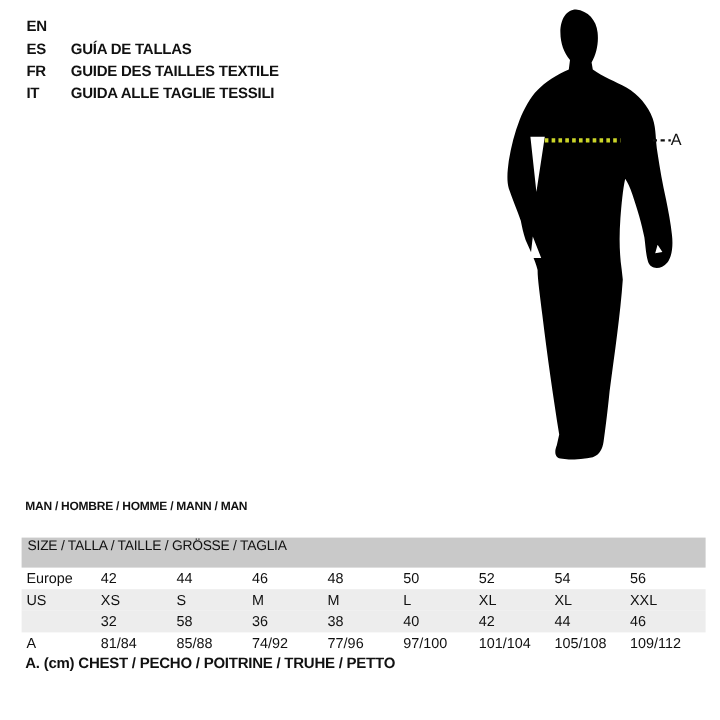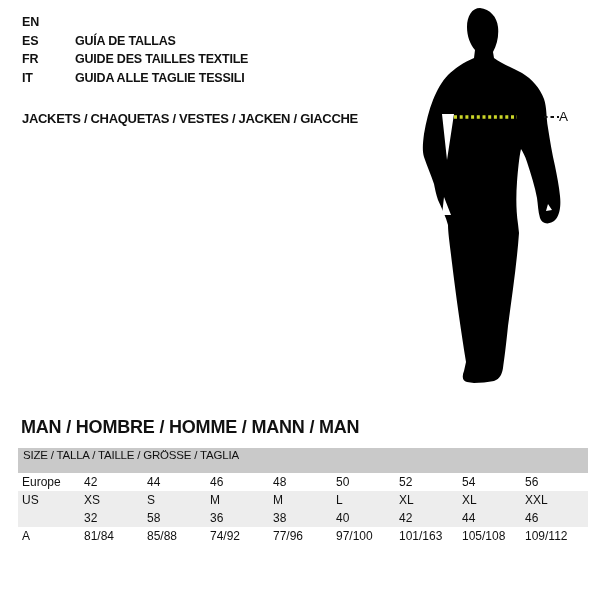--- a/index.html
+++ b/index.html
@@ -3,29 +3,29 @@
 <meta charset="utf-8">
 <style>
   html,body { margin:0; padding:0; background:#ffffff; }
   .canvas {
     position:relative; width:600px; height:600px; background:#ffffff;
     font-family:"Liberation Sans","DejaVu Sans",sans-serif; color:#111111;
     overflow:hidden;
   }
   
   .lang-list { position:absolute; left:22px; top:13px; font-weight:700; font-size:12.5px; line-height:18.6px; letter-spacing:-0.2px; }
-  .lang-row  { display:flex;gap:16px; }
+  .lang-row  { display:flex; }
   .lang-code { width:37px; }
   
   .garments { position:absolute; left:22px; top:109px; font-weight:700; font-size:13px; line-height:19px; letter-spacing:-0.3px; }
   
   .figure { position:absolute; left:390px; top:0; width:210px; height:420px; }
   .measure-label { position:absolute; left:559px; top:109px; font-size:13.5px; font-weight:400; }
   
-  .section-title { position:absolute; left:21px; top:417px; font-weight:700; font-size:18px; letter-spacing:-0.2px; }
+  .section-title { position:absolute; left:21px; top:417px; font-weight:700; font-size:10px; letter-spacing:-0.2px; }
   
   .size-table { position:absolute; left:18px; top:448px; width:570px; font-size:12px; }
   .thead { background:#c9c9c9; height:25px; line-height:15px; padding-left:5px; font-size:11.5px; letter-spacing:-0.2px; }
   .trow  { display:flex; height:18px; line-height:18px; }
   .trow.shaded { background:#ededed; }
   .tlabel { width:62px; padding-left:4px; }
   .tcell  { flex:1; }
   
   .footnote { position:absolute; left:21px; top:546px; font-weight:700; font-size:12.5px; letter-spacing:-0.2px; }
 </style>
@@ -46,21 +46,20 @@
       <span class="lang-code">FR</span>
       <span>GUIDE DES TAILLES TEXTILE</span>
     </div>
     <div class="lang-row">
       <span class="lang-code">IT</span>
       <span>GUIDA ALLE TAGLIE TESSILI</span>
     </div>
   </div>
 
   <div class="garments">
-    <div>JACKETS / CHAQUETAS / VESTES / JACKEN / GIACCHE</div>
   </div>
 
   <div class="figure">
     <svg width="210" height="420" viewBox="0 0 210 420">
       <path d="M 90 8
                C 100 9 107 17 108 27
                C 109 36 107 45 103 52
                L 104 58
                C 112 64 123 68 132 73
                C 142 79 150 88 154 99
@@ -145,20 +144,21 @@
       <span class="tcell">46</span>
     </div>
 
     <div class="trow">
       <span class="tlabel">A</span>
       <span class="tcell">81/84</span>
       <span class="tcell">85/88</span>
       <span class="tcell">74/92</span>
       <span class="tcell">77/96</span>
       <span class="tcell">97/100</span>
-      <span class="tcell">101/163</span>
+      <span class="tcell">101/104</span>
       <span class="tcell">105/108</span>
       <span class="tcell">109/112</span>
     </div>
   </div>
 
+  <div class="footnote">A. (cm) CHEST / PECHO / POITRINE / TRUHE / PETTO</div>
 
 </div>
 
 </body></html>

